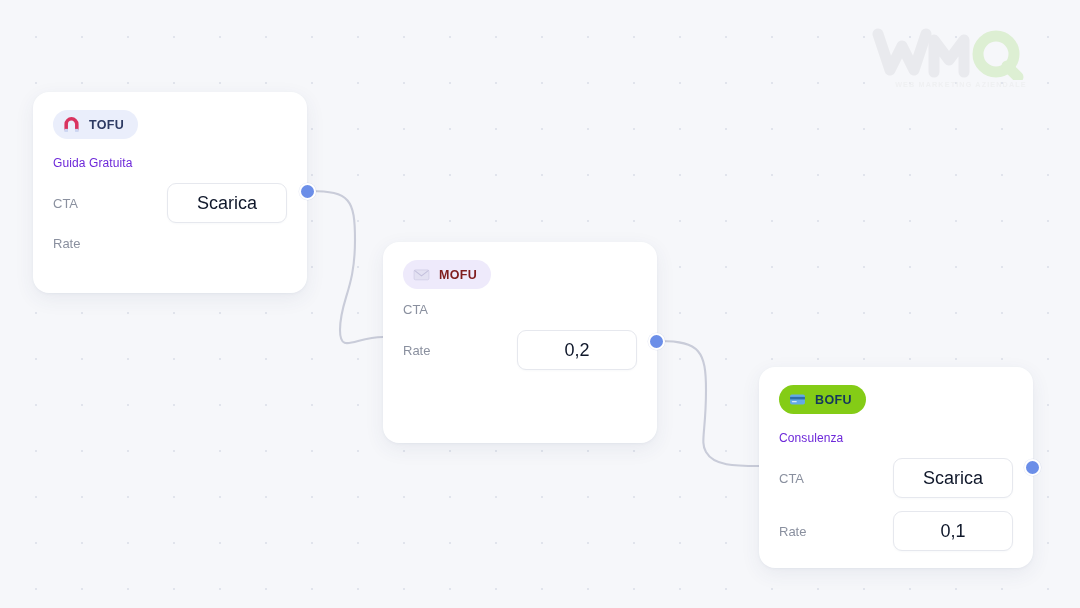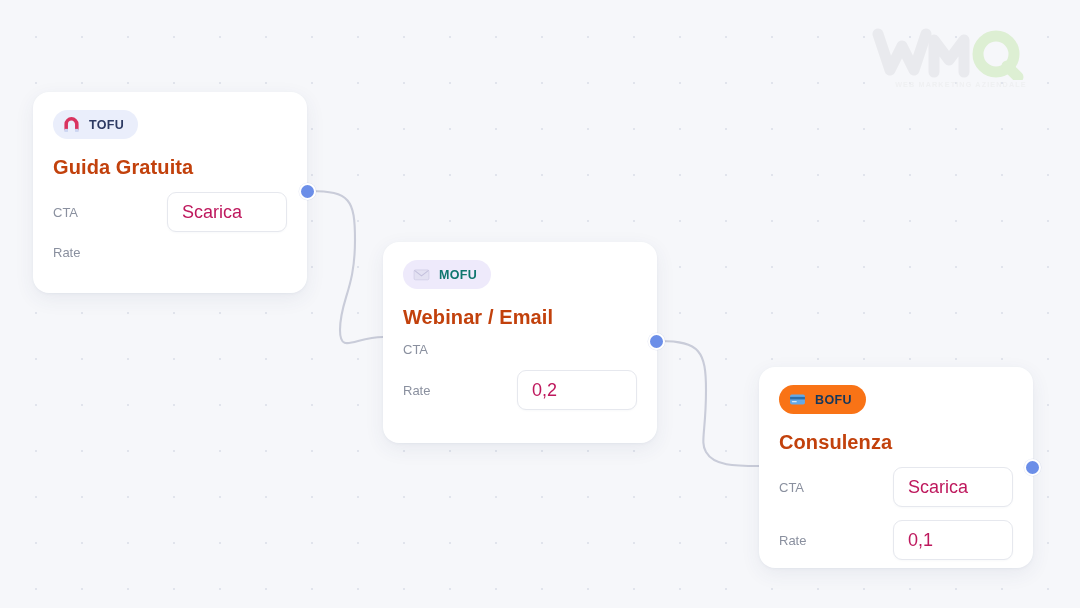--- a/index.html
+++ b/index.html
@@ -77,34 +77,34 @@
     align-items: center;
     gap: 9px;
     border-radius: 999px;
     padding: 6px 14px 6px 10px;
     font-size: 12.5px;
     font-weight: 700;
     letter-spacing: 0.35px;
     justify-content: space-between;
   }
   .badge.tofu { background: #eaeefb; color: #2d3a63; }
-  .badge.mofu { background: #eeeafb; color: #0f766e; }
-  .badge.bofu { background: #f97316; color: #13375c; }
+  .badge.mofu { background: #eeeafb; color: #7f1d1d; }
+  .badge.bofu { background: #84cc16; color: #13375c; }
 
   .badge .bicon {
     width: 17px; height: 17px;
     display: block;
     flex: 0 0 17px;
   }
 
   .node-title {
     margin-top: 17px;
-    font-size: 20px;
-    font-weight: 700;
-    color: #c2410c;
+    font-size: 12px;
+    font-weight: 400;
+    color: #6d28d9;
     letter-spacing: 0.1px;
   }
 
   .field {
     display: flex;
     align-items: center;
     margin-top: 13px;
   }
   .field-label {
     font-size: 13px;
@@ -114,24 +114,25 @@
   .field-input {
     margin-left: auto;
     background: #ffffff;
     border: 1px solid #e6e8ee;
     border-radius: 9px;
     box-sizing: border-box;
     height: 40px;
     line-height: 38px;
     padding: 0 14px;
     font-size: 18px;
-    color: #be185d;
+    color: #0f172a;
     box-shadow: 0 1px 2px rgba(40,50,90,0.03);
     white-space: nowrap;
     overflow: hidden;
+    text-align: center;
   }
 
   
   #node-tofu { left: 33px;  top: 92px;  width: 274px; height: 201px; }
   #node-mofu { left: 383px; top: 242px; width: 274px; height: 201px; }
   #node-bofu { left: 759px; top: 367px; width: 274px; height: 201px; }
 
   #node-tofu .field-input { width: 120px; }
   #node-mofu .field-input { width: 120px; }
   #node-bofu .field-input { width: 120px; }
@@ -198,21 +199,20 @@
   <div class="handle" id="handle-tofu"></div>
 
   <div class="node" id="node-mofu">
     <div class="badge mofu">
       <svg class="bicon" viewBox="0 0 24 24">
         <rect x="1.5" y="5.5" width="21" height="14" rx="2" fill="#e3e1f2" stroke="#cdcae4" stroke-width="1"></rect>
         <path d="M2.5 6.6 L12 14 L21.5 6.6" fill="none" stroke="#c4c1dd" stroke-width="1.6" stroke-linecap="round" stroke-linejoin="round"></path>
       </svg>
       <span>MOFU</span>
     </div>
-    <div class="node-title">Webinar / Email</div>
 
     <div class="field">
       <span class="field-label">CTA</span>
     </div>
     <div class="field">
       <span class="field-label">Rate</span>
       <span class="field-input">0,2</span>
     </div>
   </div>
   <div class="handle" id="handle-mofu"></div>

